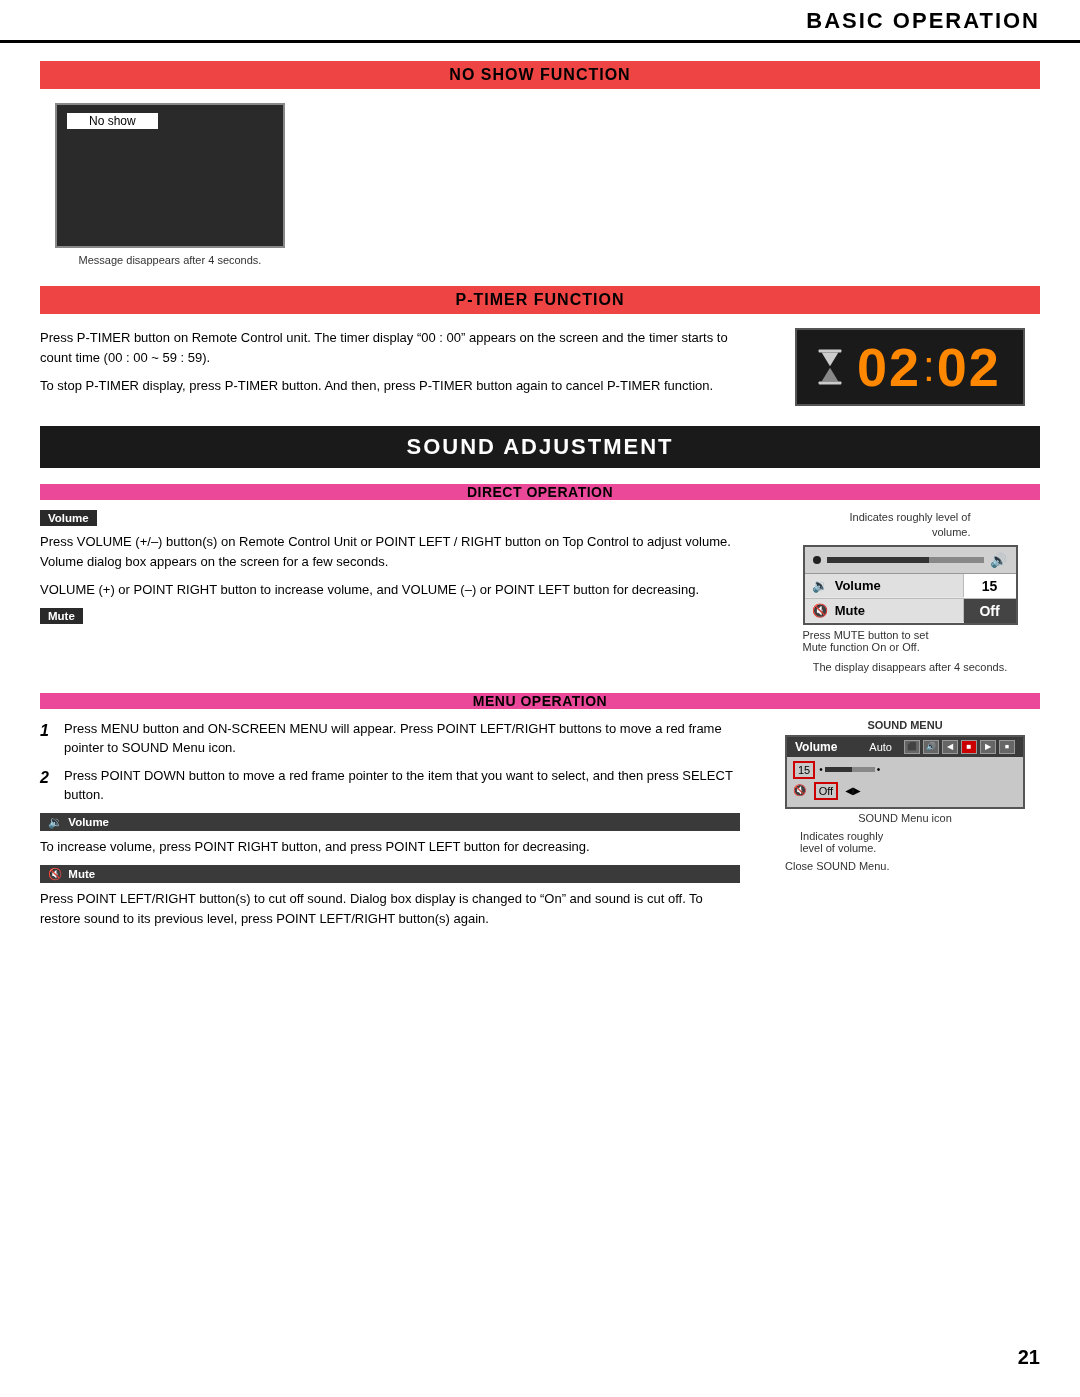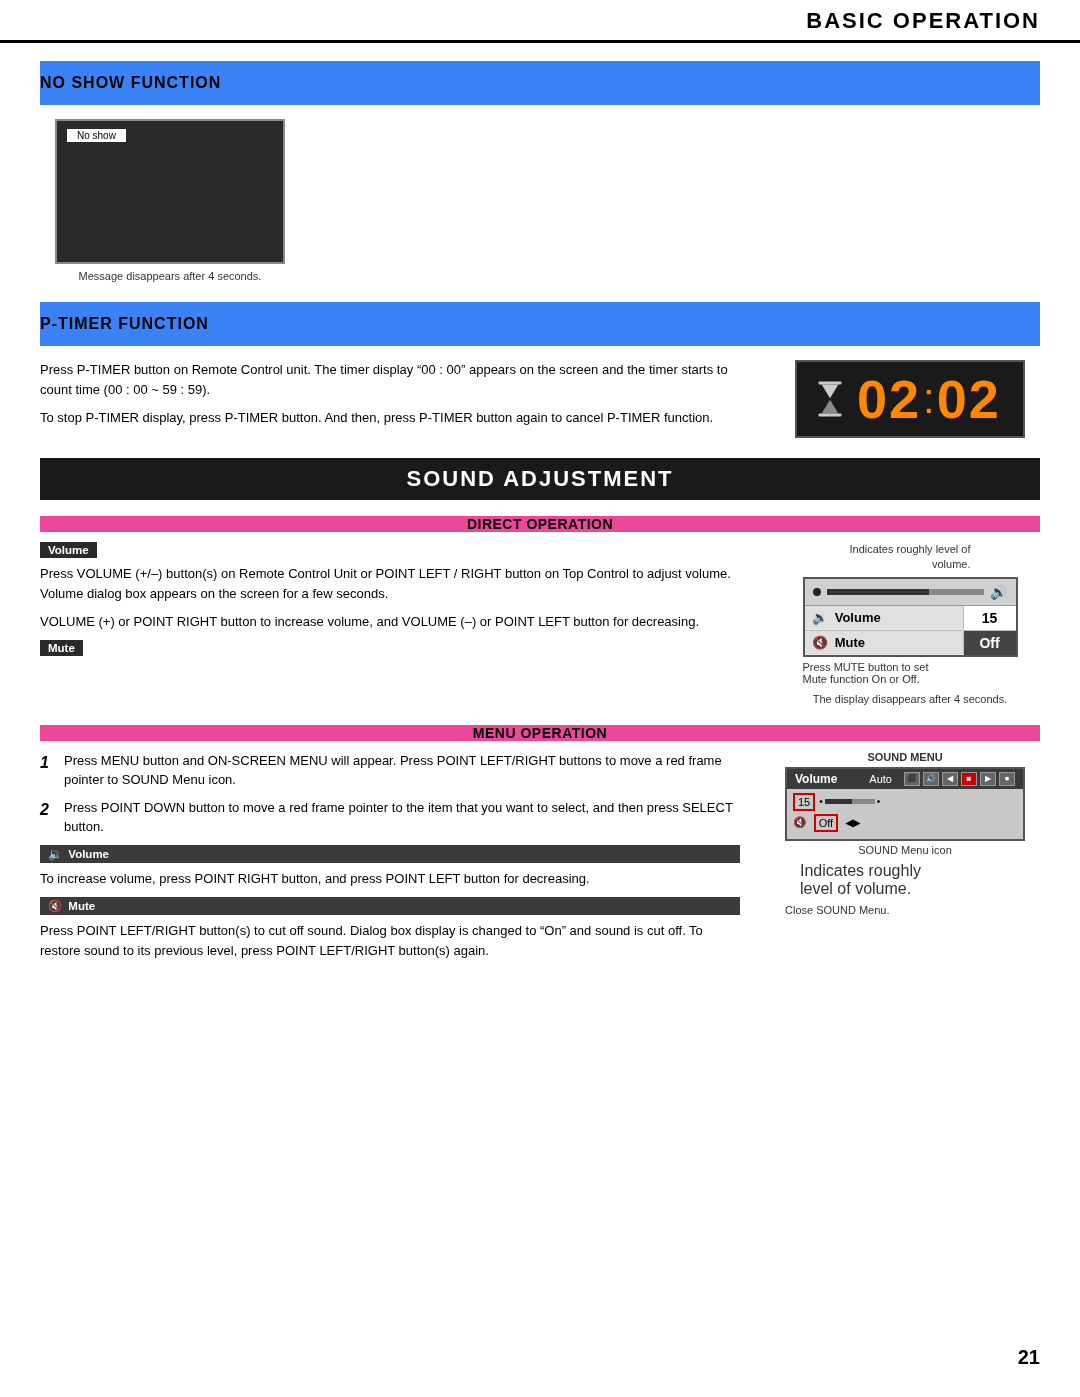--- a/index.html
+++ b/index.html
@@ -28,26 +28,26 @@
       letter-spacing: 2px;
       text-transform: uppercase;
     }
 
     .main-content {
       padding: 0 40px 30px 40px;
     }
 
     
     .section-header {
-      background: #3b82f6;
-      text-align: left;
+      background: #ef4444;
+      text-align: center;
       font-weight: bold;
       font-size: 16px;
       letter-spacing: 1px;
-      padding: 13px 0;
+      padding: 5px 0;
       margin-bottom: 14px;
       text-transform: uppercase;
     }
     .section-header-dark {
       background: #1a1a1a;
       color: #fff;
       text-align: center;
       font-weight: bold;
       font-size: 22px;
       letter-spacing: 2px;
@@ -78,22 +78,22 @@
       height: 145px;
       background: #2a2a2a;
       border: 2px solid #888;
       position: relative;
     }
     .noshow-label {
       position: absolute;
       top: 8px;
       left: 10px;
       background: #fff;
-      font-size: 10px;
-      padding: 1px 10px;
+      font-size: 12px;
+      padding: 1px 22px;
       color: #000;
     }
     .noshow-caption {
       font-size: 11px;
       margin-top: 6px;
       color: #333;
     }
 
     
     .ptimer-display {
@@ -497,20 +497,20 @@
           </div>
 
           <div class="sm-row">
             <span style="font-size:11px;">🔇</span>
             <span class="sm-red-frame" style="margin-left:3px;">Off</span>
             <span style="font-size:10px; margin-left:3px;">◀▶</span>
           </div>
         </div>
       </div>
       <div class="sound-menu-icon-label">SOUND Menu icon</div>
-      <div style="font-size:16px; color:#333; margin-top:6px; text-align:left; width:240px;margin-left:30px;">Indicates roughly<br>level of volume.</div>
+      <div style="font-size:11px; color:#333; margin-top:6px; text-align:left; width:240px;margin-left:30px;">Indicates roughly<br>level of volume.</div>
       <div style="font-size:11px; color:#333; margin-top:6px; text-align:left; width:240px;">Close SOUND Menu.</div>
     </div>
   </div>
 
 </div>
 
 <div class="page-number">21</div>
 
 </body></html>

